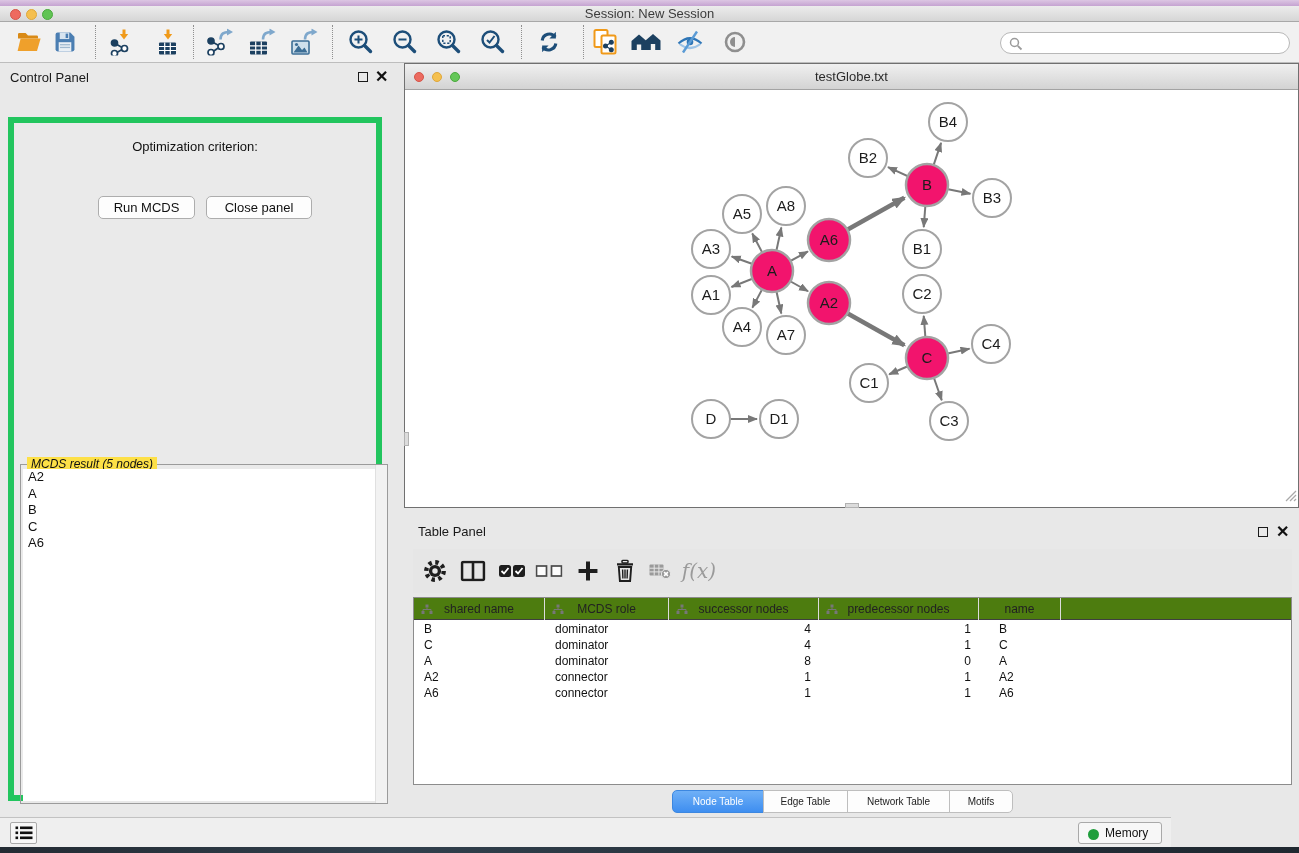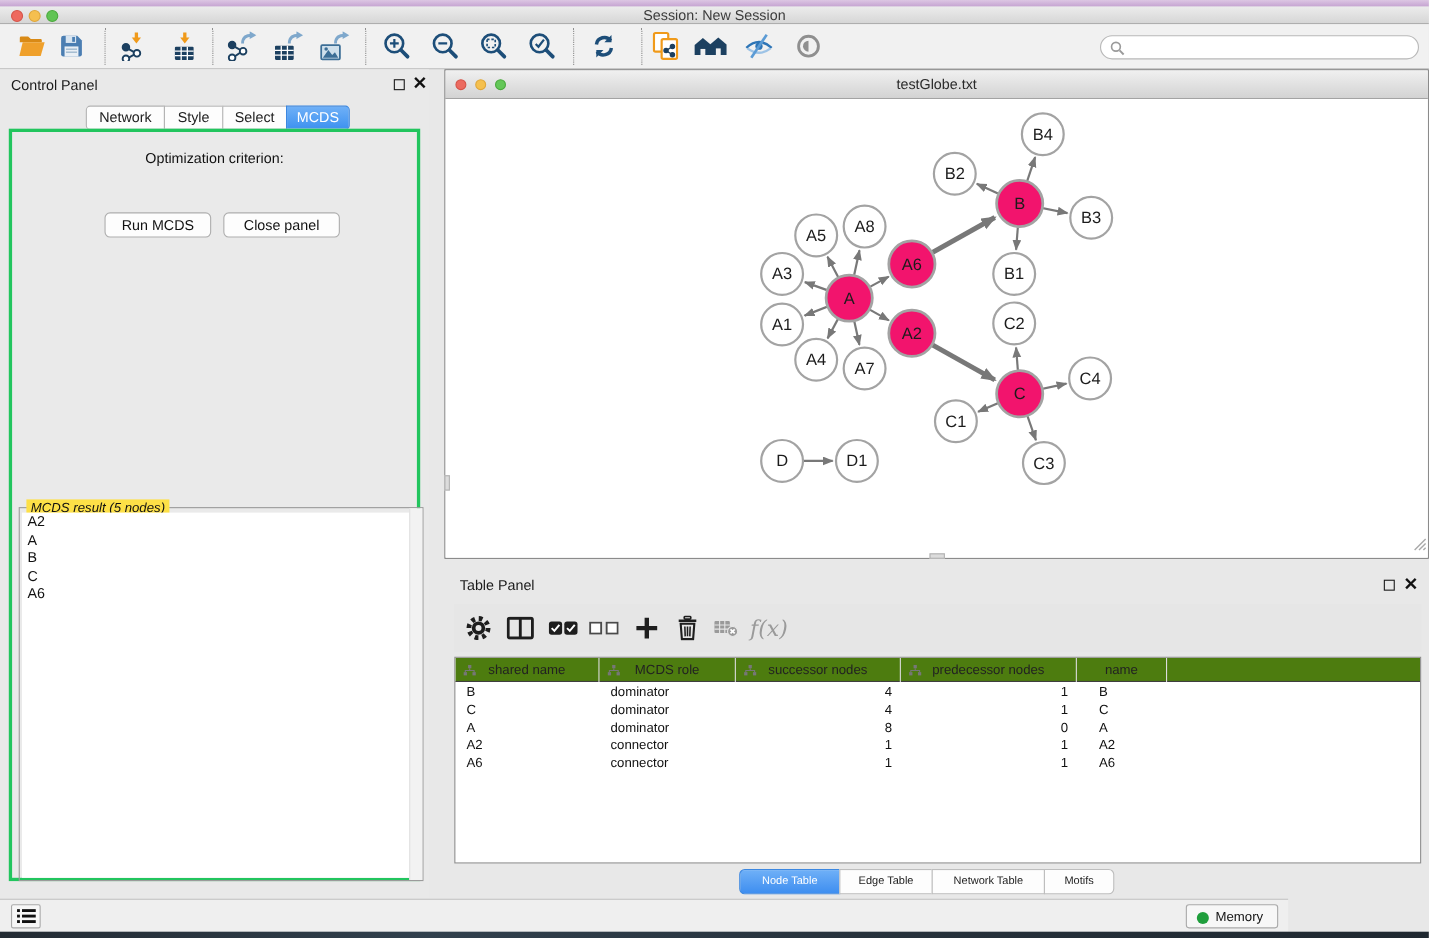--- a/index.html
+++ b/index.html
@@ -40,21 +40,21 @@
   .cpanel-title { position:absolute; left:10px; top:7px; font-size:13px; color:#1A1A1A; }
   .float-btn { position:absolute; width:10px; height:10px; border:1.5px solid #1A1A1A; background:transparent; }
   .close-x { position:absolute; font-size:16px; font-weight:bold; color:#111; line-height:14px; }
   .cp-tabs { position:absolute; left:78px; top:33px; display:flex; }
   .cp-tab { height:22px; line-height:20px; font-size:13px; color:#222; text-align:center;
             background:#FDFDFD; border:1px solid #B4B4B4; margin-left:-1px; padding:0 2px; }
   .cp-tab.first { border-radius:4px 0 0 4px; margin-left:0; }
   .cp-tab.last  { border-radius:0 4px 4px 0; }
   .cp-tab.active { background:linear-gradient(#6FB0F7,#3E92F0); color:#FFF; border-color:#3C87E0; }
   .cp-content { position:absolute; left:8px; top:54px; width:374px; height:684px;
-                background:#EAEAEA; border:3px solid #22c55e; }
+                background:#EAEAEA; border:6px solid #22c55e; }
   .opt-label { position:absolute; left:0; top:16px; width:100%; text-align:center; font-size:13px; color:#111; }
   .dropdown { position:absolute; left:34px; top:39px; width:314px; height:23px; background:#FFF;
               border:1px solid #ACACAC; border-radius:4px; font-size:13px; line-height:21px;
               padding-left:8px; color:#111; cursor:default; }
   .dd-step { position:absolute; right:1px; top:1px; width:19px; height:19px; border-radius:3px;
              background:linear-gradient(#6FABF8,#2F80EE); }
   .dd-up { position:absolute; left:5.5px; top:3.5px; width:0; height:0;
            border-left:4px solid transparent; border-right:4px solid transparent; border-bottom:5px solid #FFF; }
   .dd-down { position:absolute; left:5.5px; bottom:3.5px; width:0; height:0;
            border-left:4px solid transparent; border-right:4px solid transparent; border-top:5px solid #FFF; }
@@ -296,26 +296,20 @@
           </svg>
       </span>
       <input type="text" placeholder="" style="">
     </div>
   </div>
 
   <div class="cpanel">
     <div class="cpanel-title">Control Panel</div>
     <div class="float-btn" style="left:358px; top:9px"></div>
     <div class="close-x" style="left:375px; top:7px">✕</div>
-    <div class="cp-tabs">
-      <div class="cp-tab first" style="width:72px">Network</div>
-      <div class="cp-tab" style="width:54px">Style</div>
-      <div class="cp-tab" style="width:59px">Select</div>
-      <div class="cp-tab last active" style="width:58px">MCDS</div>
-    </div>
     <div class="cp-content">
       <div class="opt-label">Optimization criterion:</div>
       <div class="btn" style="left:84px; top:73px; width:97px">Run MCDS</div>
       <div class="btn" style="left:192px; top:73px; width:106px">Close panel</div>
       <div class="result-box">
         <div class="result-legend">MCDS result (5 nodes)</div>
         <div class="result-list" id="result-list">
             <div class="result-item">A2</div>
             <div class="result-item">A</div>
             <div class="result-item">B</div>

